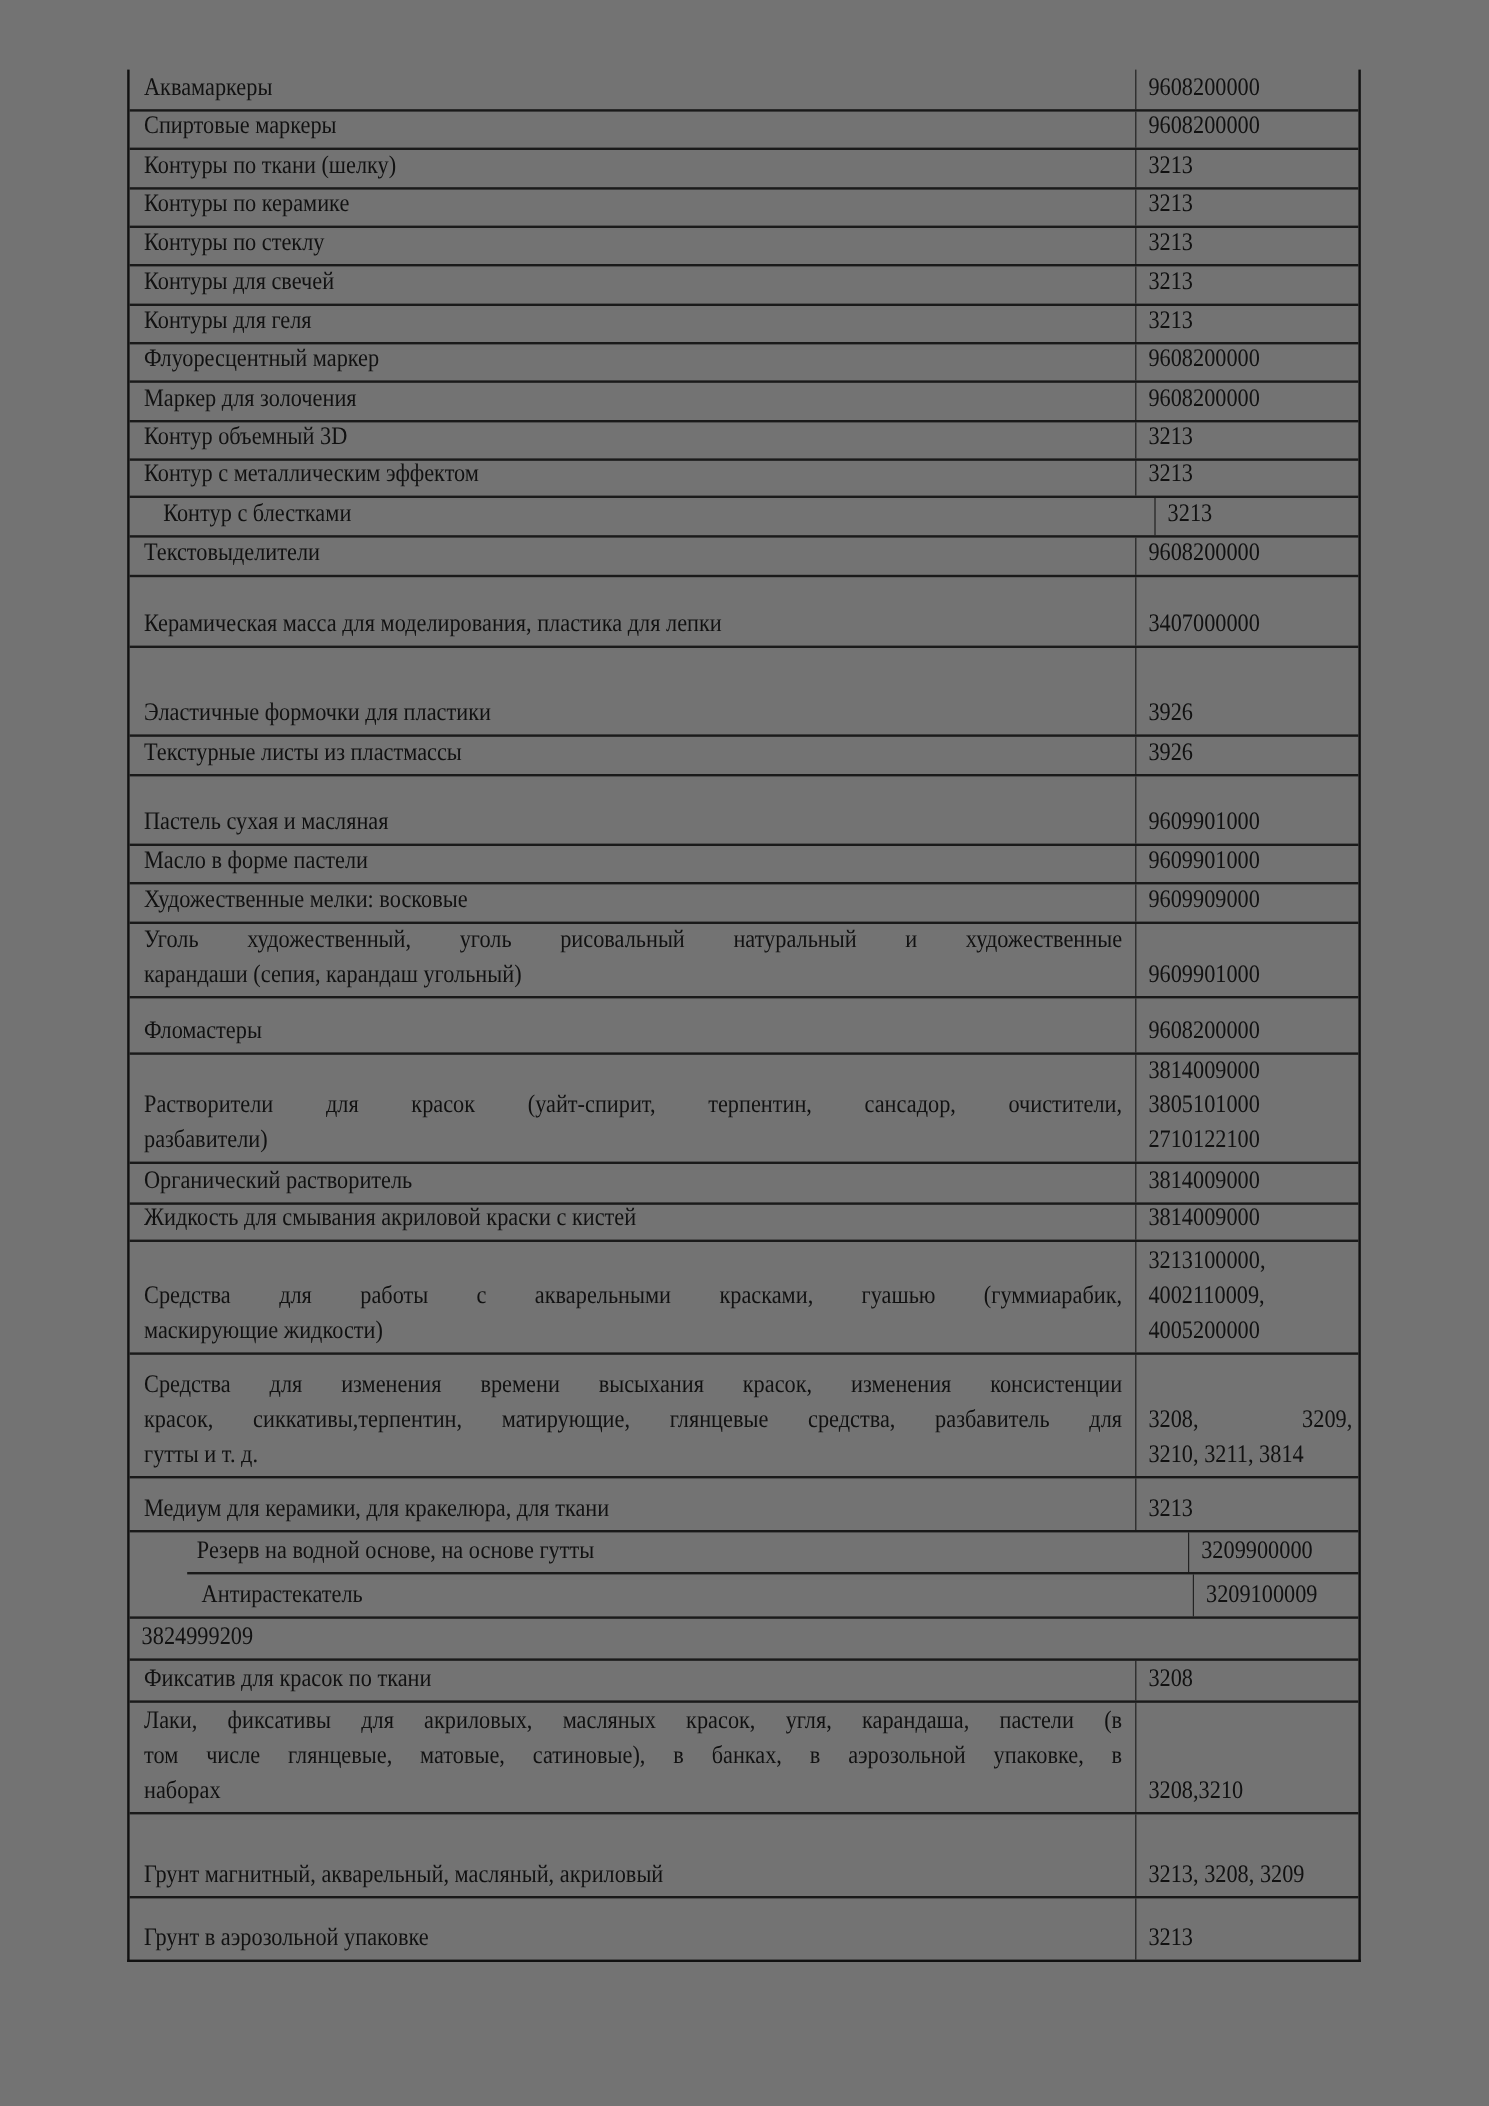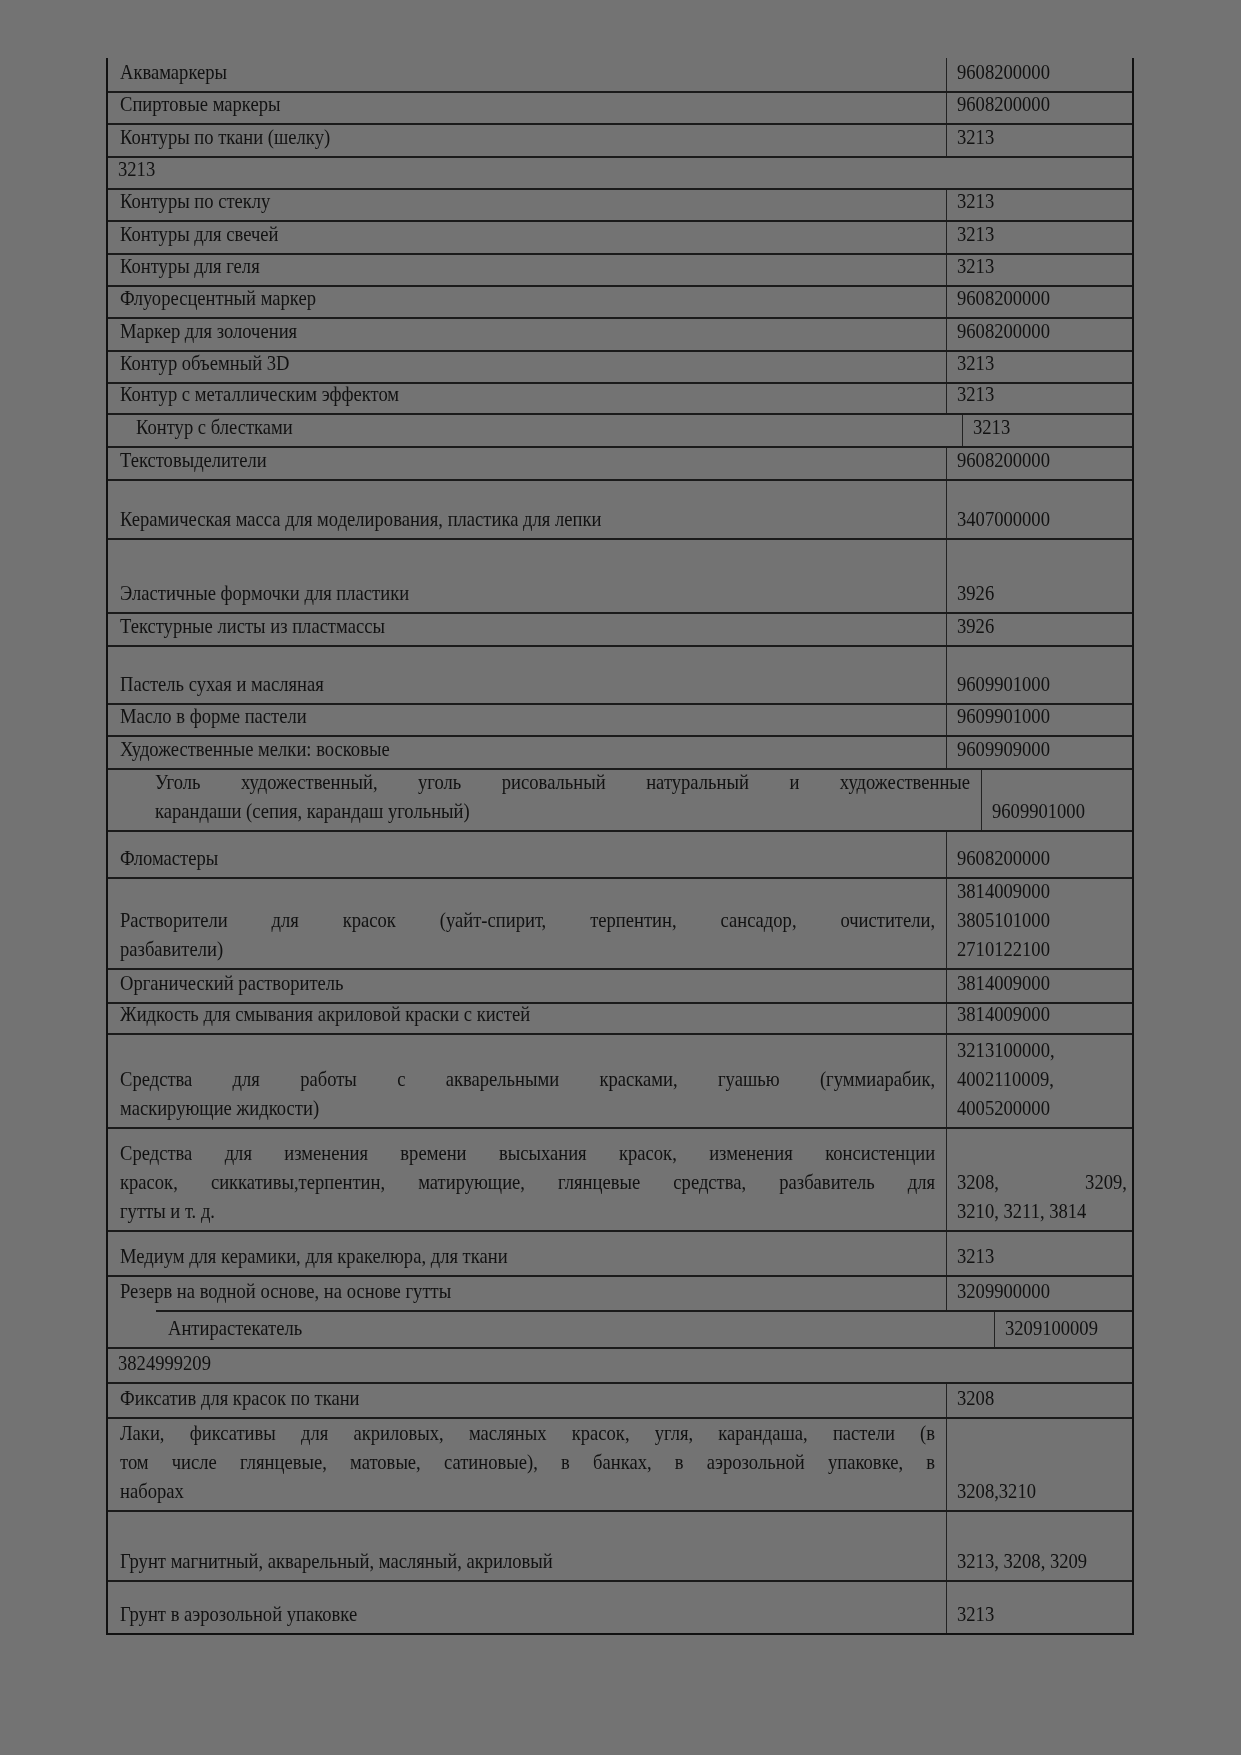--- a/index.html
+++ b/index.html
@@ -65,20 +65,25 @@
             <span class="ln">Контуры по ткани (шелку)</span>
           </div>
         </div>
         <div class="cell-code">
           <div class="txt">
             <span class="ln">3213</span>
           </div>
         </div>
       </div>
       <div class="row" style="height: 32px;">
+        <div class="cell-name">
+          <div class="txt">
+            <span class="ln">Контуры по керамике</span>
+          </div>
+        </div>
         <div class="cell-code">
           <div class="txt">
             <span class="ln">3213</span>
           </div>
         </div>
       </div>
       <div class="row" style="height: 32px;">
         <div class="cell-name">
           <div class="txt">
             <span class="ln">Контуры по стеклу</span>
@@ -251,21 +256,21 @@
           <div class="txt">
             <span class="ln">Художественные мелки: восковые</span>
           </div>
         </div>
         <div class="cell-code">
           <div class="txt">
             <span class="ln">9609909000</span>
           </div>
         </div>
       </div>
-      <div class="row" style="height: 62px; padding-left: 35px;">
+      <div class="row" style="height: 62px;">
         <div class="cell-name">
           <div class="txt justify">
             <span class="ln j">Уголь художественный, уголь рисовальный натуральный и художественные</span>
             <span class="ln">карандаши (сепия, карандаш угольный)</span>
           </div>
         </div>
         <div class="cell-code">
           <div class="txt">
             <span class="ln">9609901000</span>
           </div>
@@ -357,21 +362,21 @@
           <div class="txt">
             <span class="ln">Медиум для керамики, для кракелюра, для ткани</span>
           </div>
         </div>
         <div class="cell-code">
           <div class="txt">
             <span class="ln">3213</span>
           </div>
         </div>
       </div>
-      <div class="row" style="height: 35px;">
+      <div class="row" style="height: 35px; padding-left: 44px;">
         <div class="cell-name">
           <div class="txt">
             <span class="ln">Резерв на водной основе, на основе гутты</span>
           </div>
         </div>
         <div class="cell-code">
           <div class="txt">
             <span class="ln">3209900000</span>
           </div>
         </div>

